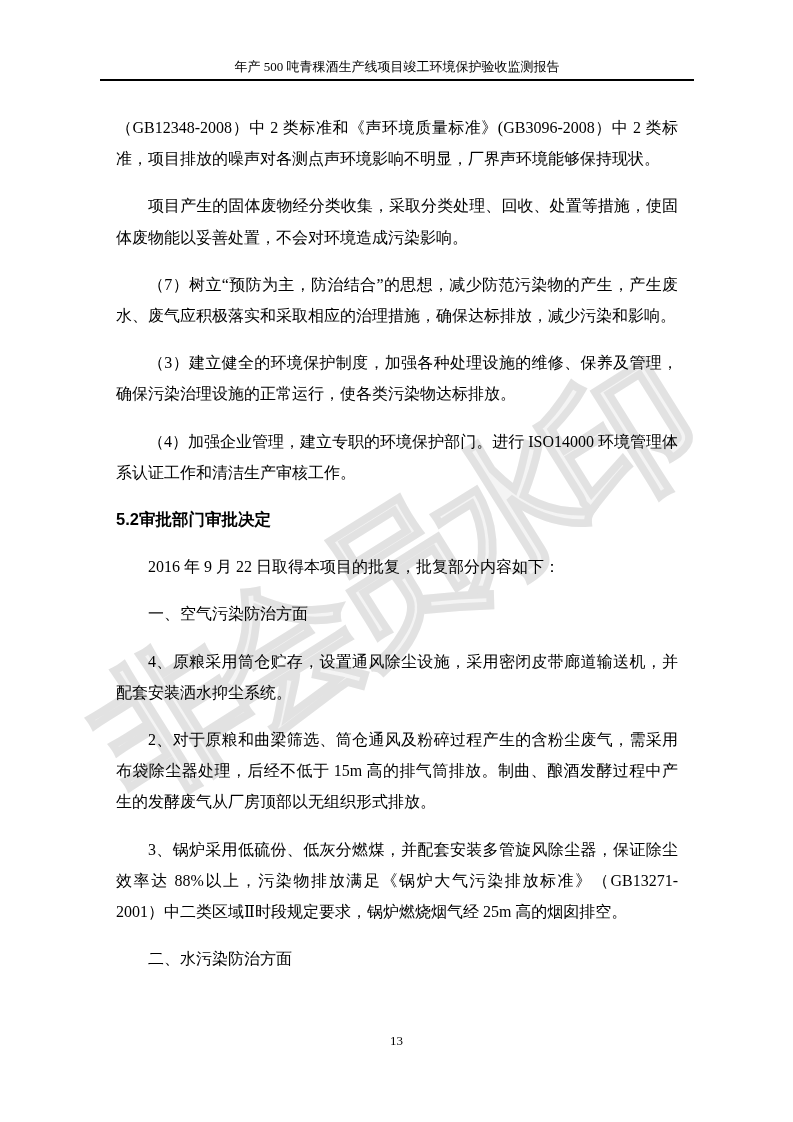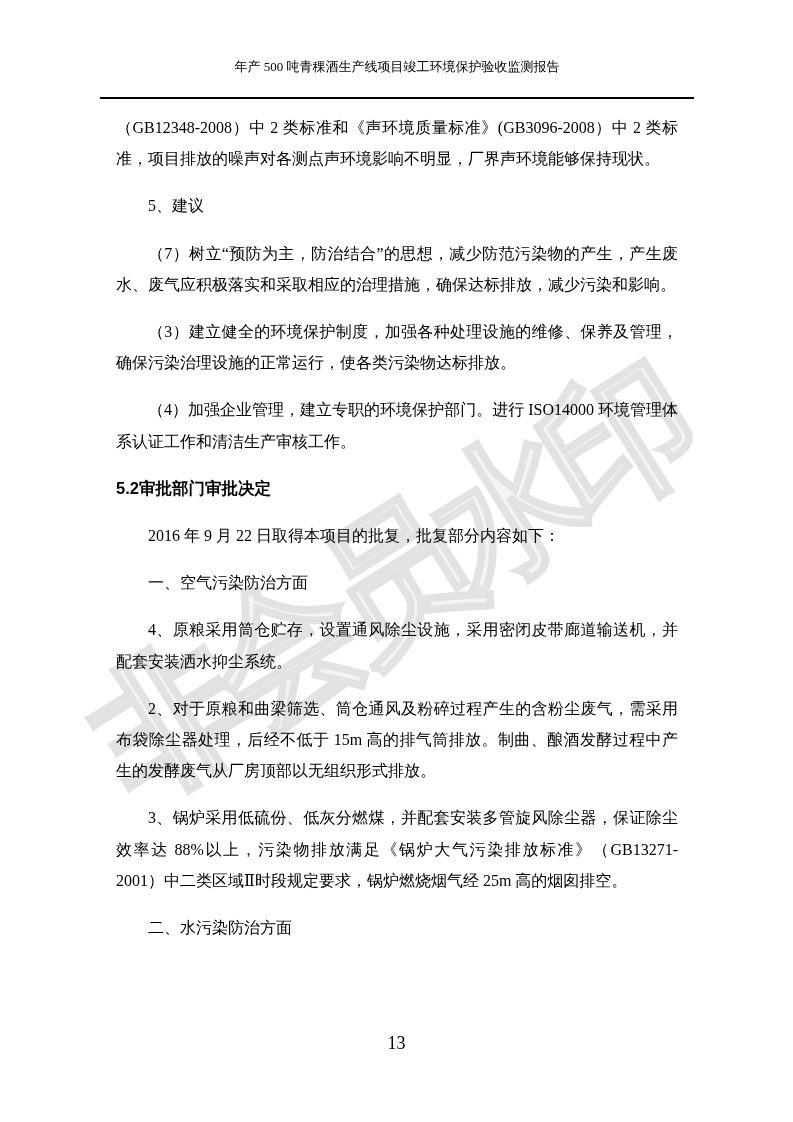--- a/index.html
+++ b/index.html
@@ -41,21 +41,21 @@
     user-select: none;
   }
   .header {
     position: absolute;
     top: 57px;
     left: 100px;
     width: 594px;
     text-align: center;
     font-size: 13px;
     line-height: 20px;
-    padding-bottom: 20px;
+    padding-bottom: 2px;
     border-bottom: 2px solid #000000;
     z-index: 2;
   }
   .content {
     position: absolute;
     top: 96px;
     left: 100px;
     width: 594px;
     font-size: 16px;
     line-height: 31.2px;
@@ -73,38 +73,38 @@
     font-family: "Liberation Sans", "DejaVu Sans", sans-serif;
     font-weight: bold;
     font-size: 16.5px;
   }
   .footer {
     position: absolute;
     top: 1033px;
     left: 0;
     width: 793px;
     text-align: center;
-    font-size: 18px;
+    font-size: 13px;
     z-index: 2;
   }
 </style>
 </head>
 <body>
 
 <div class="page">
 
   <div class="watermark">非会员水印</div>
 
   <div class="header">
     <span>年产 500 吨青稞酒生产线项目竣工环境保护验收监测报告</span>
   </div>
 
   <div class="content">
     <p class="para">（GB12348-2008）中 2 类标准和《声环境质量标准》(GB3096-2008）中 2 类标准，项目排放的噪声对各测点声环境影响不明显，厂界声环境能够保持现状。</p>
-    <p class="para indent">5、建议</p>
+    <p class="para indent">项目产生的固体废物经分类收集，采取分类处理、回收、处置等措施，使固体废物能以妥善处置，不会对环境造成污染影响。</p>
     <p class="para indent">（7）树立“预防为主，防治结合”的思想，减少防范污染物的产生，产生废水、废气应积极落实和采取相应的治理措施，确保达标排放，减少污染和影响。</p>
     <p class="para indent">（3）建立健全的环境保护制度，加强各种处理设施的维修、保养及管理，确保污染治理设施的正常运行，使各类污染物达标排放。</p>
     <p class="para indent">（4）加强企业管理，建立专职的环境保护部门。进行 ISO14000 环境管理体系认证工作和清洁生产审核工作。</p>
     <p class="para heading">5.2审批部门审批决定</p>
     <p class="para indent">2016 年 9 月 22 日取得本项目的批复，批复部分内容如下：</p>
     <p class="para indent">一、空气污染防治方面</p>
     <p class="para indent">4、原粮采用筒仓贮存，设置通风除尘设施，采用密闭皮带廊道输送机，并配套安装洒水抑尘系统。</p>
     <p class="para indent">2、对于原粮和曲梁筛选、筒仓通风及粉碎过程产生的含粉尘废气，需采用布袋除尘器处理，后经不低于 15m 高的排气筒排放。制曲、酿酒发酵过程中产生的发酵废气从厂房顶部以无组织形式排放。</p>
     <p class="para indent">3、锅炉采用低硫份、低灰分燃煤，并配套安装多管旋风除尘器，保证除尘效率达 88%以上，污染物排放满足《锅炉大气污染排放标准》（GB13271-2001）中二类区域Ⅱ时段规定要求，锅炉燃烧烟气经 25m 高的烟囱排空。</p>
     <p class="para indent">二、水污染防治方面</p>

